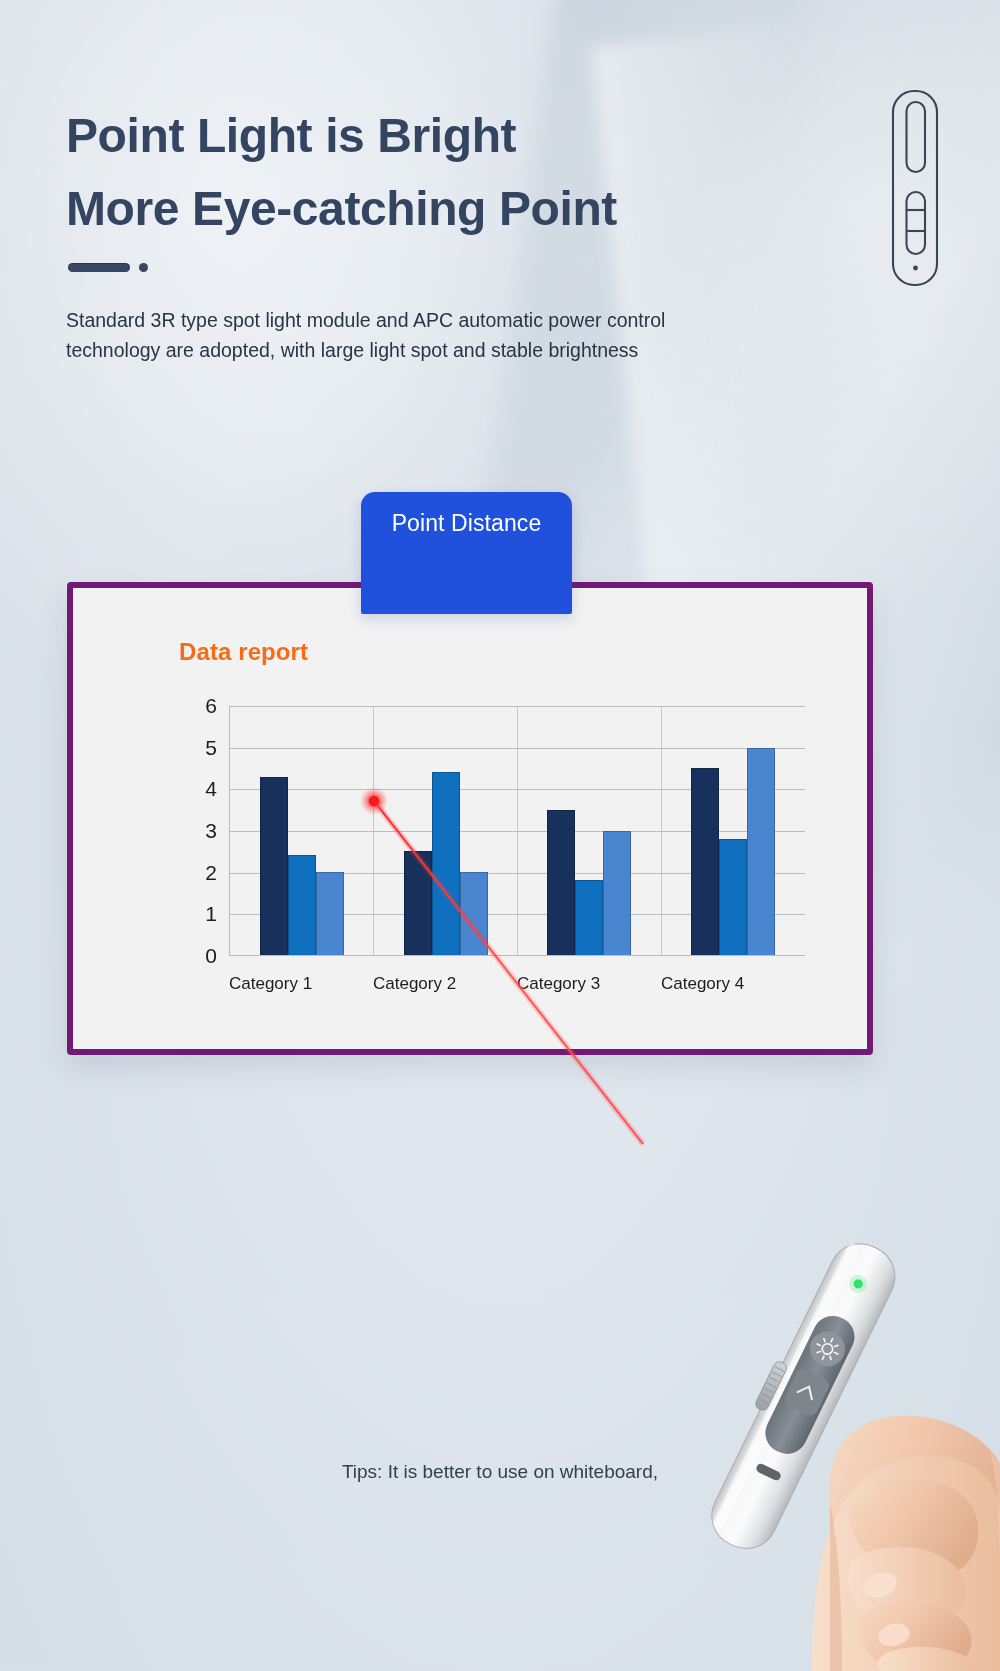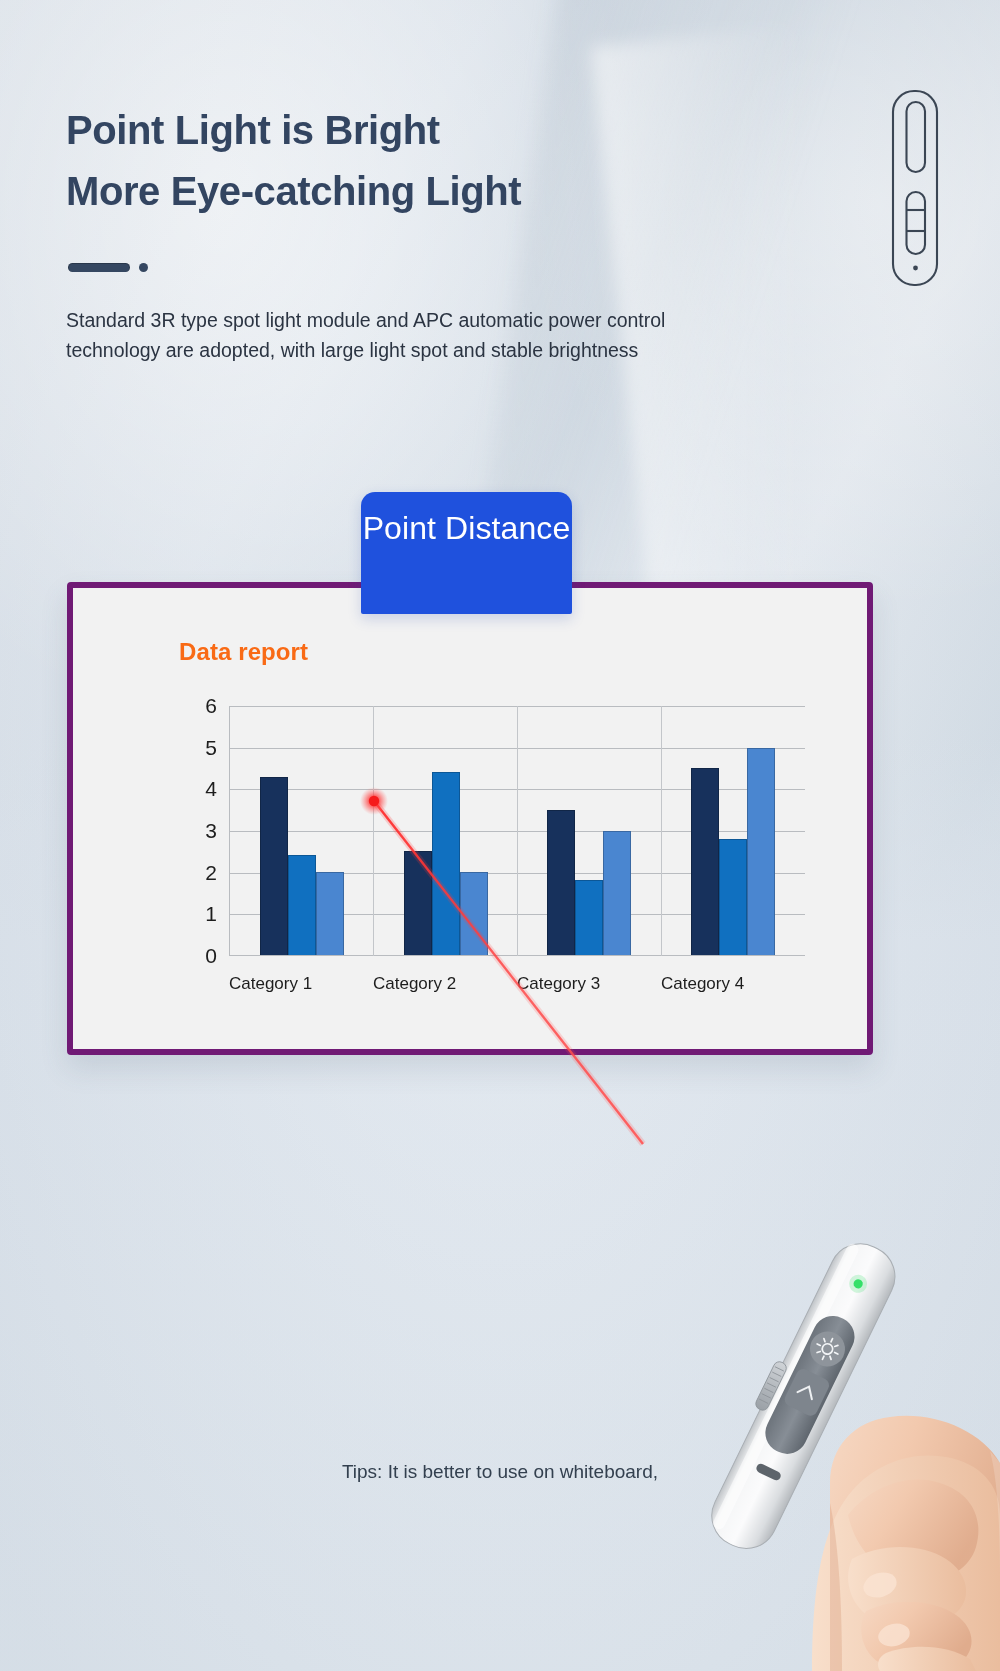--- a/index.html
+++ b/index.html
@@ -44,21 +44,21 @@
   #bg .vig {
     position:absolute; inset:0;
     background:radial-gradient(ellipse at 50% 38%, rgba(255,255,255,.18), rgba(130,148,166,.14) 95%);
   }
 
   
   .page { position:relative; z-index:3; width:1000px; height:1671px; }
 
   .headline {
     position:absolute; left:66px; top:100px; width:760px;
-    font-size:40px; line-height:1.52; font-weight:bold;
+    font-size:48px; line-height:1.52; font-weight:bold;
     color:#334561; letter-spacing:-0.4px;
   }
   .headline .l2 { display:block; }
 
   .rule { position:absolute; left:68px; top:263px; display:flex; align-items:center; gap:9px; }
   .rule .bar { width:62px; height:9px; border-radius:5px; background:#354761; }
   .rule .dot { width:9px; height:9px; border-radius:50%; background:#354761; }
 
   .subtext {
     position:absolute; left:66px; top:305px; width:640px;
@@ -68,21 +68,21 @@
   
   .outline-icon { position:absolute; right:54px; top:88px; width:62px; height:200px; }
 
   
   .badge {
     position:absolute; left:361px; top:492px; width:211px; height:122px;
     background:#1f51dd; border-radius:14px 14px 2px 2px;
     text-align:center; color:#fff; z-index:6;
     box-shadow:0 5px 14px rgba(25,60,170,.18);
   }
-  .badge .t1 { font-size:32px; line-height:1; padding-top:20px; letter-spacing:.1px; }
+  .badge .t1 { font-size:23px; line-height:1; padding-top:20px; letter-spacing:.1px; }
   .badge .big { display:flex; align-items:baseline; justify-content:center; padding-top:5px; }
   .badge .num { font-size:52px; font-weight:bold; line-height:1.05; letter-spacing:-0.5px; }
   .badge .unit { font-size:21px; font-weight:normal; padding-left:3px; }
 
   
   .board {
     position:absolute; left:67px; top:582px; width:806px; height:473px;
     background:#f2f2f2; border:6px solid #701a75; border-radius:4px;
     box-shadow:0 14px 28px rgba(70,90,115,.14);
     z-index:4;
@@ -134,21 +134,21 @@
   <div class="fold1"></div>
   <div class="fold2"></div>
   <div class="lower"></div>
   <div class="vig"></div>
 </div>
 
 <div class="page">
 
   <div class="headline">
     <span class="l1">Point Light is Bright</span>
-    <span class="l2">More Eye-catching Light</span>
+    <span class="l2">More Eye-catching Point</span>
   </div>
 
   <div class="rule">
     <span class="bar"></span>
     <span class="dot"></span>
   </div>
 
   <div class="subtext">Standard 3R type spot light module and APC automatic power control technology are adopted, with large light spot and stable brightness</div>
 
   <div class="outline-icon">

